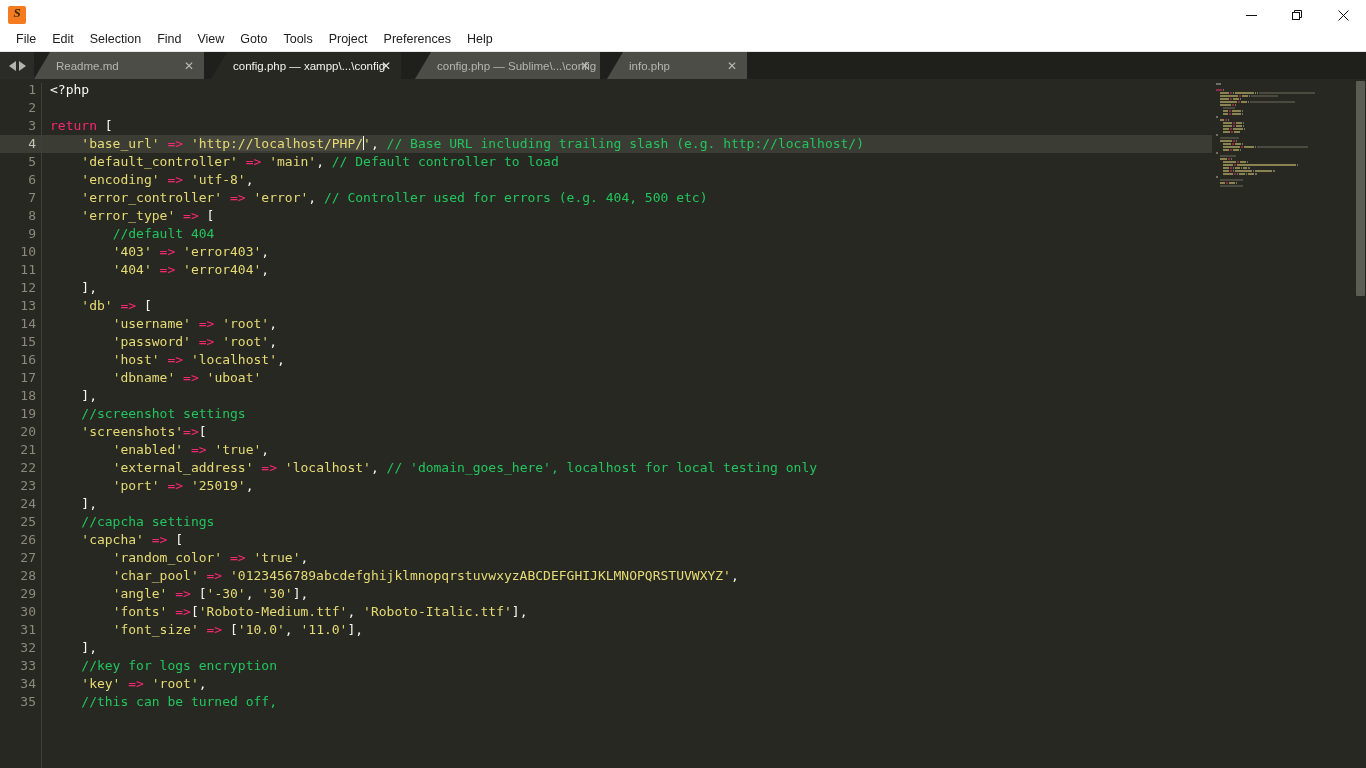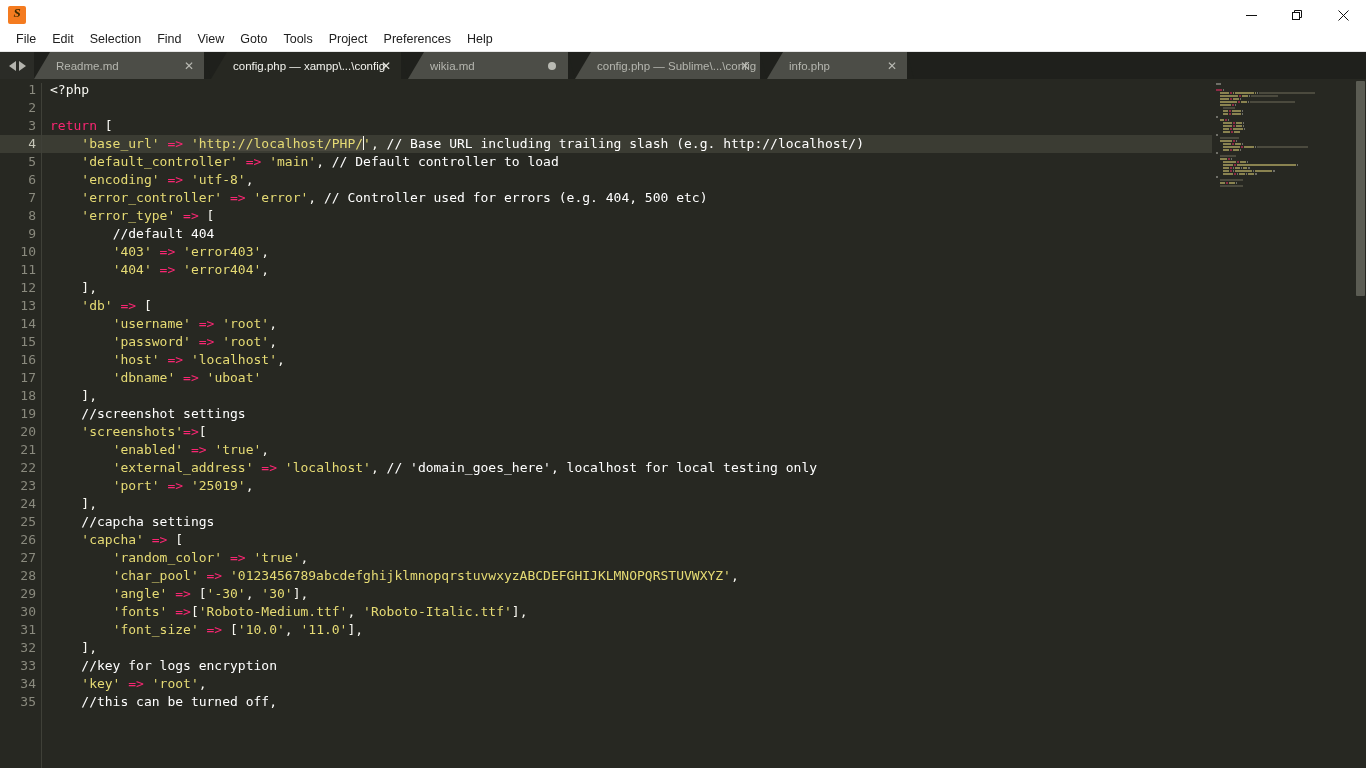--- a/index.html
+++ b/index.html
@@ -101,21 +101,21 @@
     font-size:13px; line-height:18px; color:#f8f8f2;
     white-space:pre;
   }
   .cl{ height:18px; line-height:18px; padding-left:4px; }
   .cl.active-line{ background:#3b3c33; }
 
   
   .t-kw   { color:#f92672; }
   .t-str  { color:#e6db74; }
   .t-op   { color:#f92672; }
-  .t-com  { color:#ffffff; }
+  .t-com  { color:#22c55e; }
   .t-pun  { color:#f8f8f2; }
 
   .sel{ background:#49483e;text-align:center; }
   .caret{
     display:inline-block; width:1px; height:14px; background:#f8f8f0;
     vertical-align:-2px; margin:0 -0.5px;
   }
 
   
   #minimap{
@@ -185,24 +185,20 @@
       <div class="tab" style="width: 170px;">
         <span class="tab-label">Readme.md</span>
         <span class="tab-close">✕</span>
       </div>
       <div class="tab-spacer"></div>
       <div class="tab active" style="width: 190px;">
         <span class="tab-label">config.php — xampp\...\config</span>
         <span class="tab-close">✕</span>
       </div>
       <div class="tab-spacer"></div>
-      <div class="tab" style="width: 160px;">
-        <span class="tab-label">wikia.md</span>
-        <span class="tab-dot"></span>
-      </div>
       <div class="tab-spacer"></div>
       <div class="tab" style="width: 185px;">
         <span class="tab-label">config.php — Sublime\...\config</span>
         <span class="tab-close">✕</span>
       </div>
       <div class="tab-spacer"></div>
       <div class="tab" style="width: 140px;">
         <span class="tab-label">info.php</span>
         <span class="tab-close">✕</span>
       </div>

